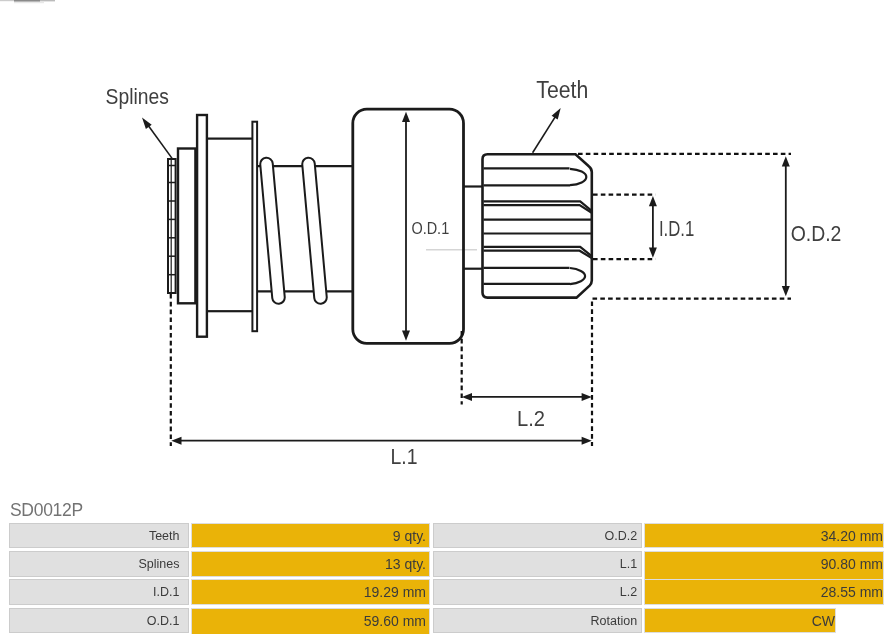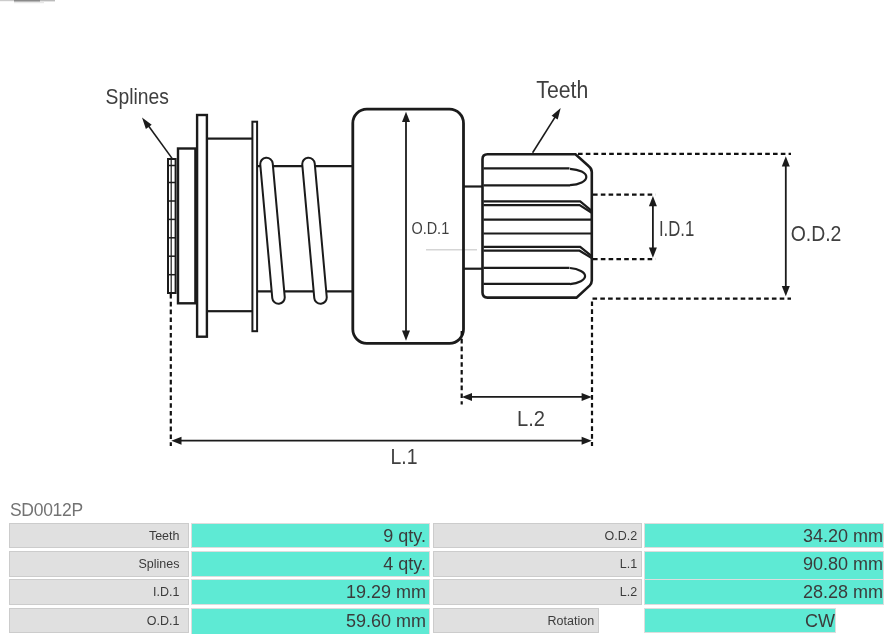--- a/index.html
+++ b/index.html
@@ -1,21 +1,21 @@
 <!DOCTYPE html>
 <html><head>
 <meta charset="utf-8">
 <style>
 html,body{margin:0;padding:0;background:#fff}
 body{width:889px;height:634px;position:relative;overflow:hidden;font-family:"Liberation Sans",sans-serif}
 .abs{position:absolute}
 .lbl{background:#e0e0e0;border:1px solid #cccccc;box-sizing:border-box;font-size:12.5px;color:#3b3b3b;text-align:right;line-height:24.2px}
 .lbl.l{padding-right:8.5px}
 .lbl.r{padding-right:3.5px}
-.val{background:#5eead4;border:1px solid #dddddd;box-sizing:border-box;font-size:18px;color:#3b3b3b;text-align:right;line-height:24.2px}
+.val{background:#eab308;border:1px solid #dddddd;box-sizing:border-box;font-size:14px;color:#3b3b3b;text-align:right;line-height:24.2px}
 .val.l{padding-right:3px}
 .val.r{padding-right:0}
 </style>
 </head>
 <body>
 <svg class="abs" style="left:0;top:0" width="889" height="500" viewBox="0 0 889 500">
 
   <rect x="14" y="0" width="26" height="1.6" fill="#8a8a8a"></rect>
   <rect x="0" y="0" width="14" height="1.2" fill="#cccccc"></rect>
   <rect x="40" y="0" width="15" height="1.4" fill="#bbbbbb"></rect>
@@ -130,25 +130,25 @@
 </svg>
 
 <div class="abs" style="left:10px;top:500px;color:#737373;font-size:17.5px;letter-spacing:-0.3px">SD0012P</div>
 
 <div class="abs lbl l" style="left:9px;top:522.5px;width:180px;height:25.8px">Teeth</div>
 <div class="abs val l" style="left:190.5px;top:522.5px;width:239.5px;height:25.8px">9 qty.</div>
 <div class="abs lbl r" style="left:432.6px;top:522.5px;width:209px;height:25.8px">O.D.2</div>
 <div class="abs val r" style="left:644px;top:522.5px;width:240px;height:25.8px">34.20 mm</div>
 
 <div class="abs lbl l" style="left:9px;top:550.9px;width:180px;height:25.8px">Splines</div>
-<div class="abs val l" style="left:190.5px;top:550.9px;width:239.5px;height:25.8px">4 qty.</div>
+<div class="abs val l" style="left:190.5px;top:550.9px;width:239.5px;height:25.8px">13 qty.</div>
 <div class="abs lbl r" style="left:432.6px;top:550.9px;width:209px;height:25.8px">L.1</div>
 <div class="abs val r" style="left:644px;top:550.9px;width:240px;height:40px">90.80 mm</div>
 
 <div class="abs lbl l" style="left:9px;top:579.3px;width:180px;height:25.8px">I.D.1</div>
 <div class="abs val l" style="left:190.5px;top:579.3px;width:239.5px;height:25.8px">19.29 mm</div>
 <div class="abs lbl r" style="left:432.6px;top:579.3px;width:209px;height:25.8px">L.2</div>
-<div class="abs val r" style="left:644px;top:579.3px;width:240px;height:25.8px">28.28 mm</div>
+<div class="abs val r" style="left:644px;top:579.3px;width:240px;height:25.8px">28.55 mm</div>
 
 <div class="abs lbl l" style="left:9px;top:607.7px;width:180px;height:25.8px">O.D.1</div>
 <div class="abs val l" style="left:190.5px;top:607.7px;width:239.5px;height:40px">59.60 mm</div>
-<div class="abs lbl r" style="left:432.6px;top:607.7px;width:166px;height:25.8px">Rotation</div>
+<div class="abs lbl r" style="left:432.6px;top:607.7px;width:209px;height:25.8px">Rotation</div>
 <div class="abs val r" style="left:644px;top:607.7px;width:192px;height:25.8px">CW</div>
 
 </body></html>

